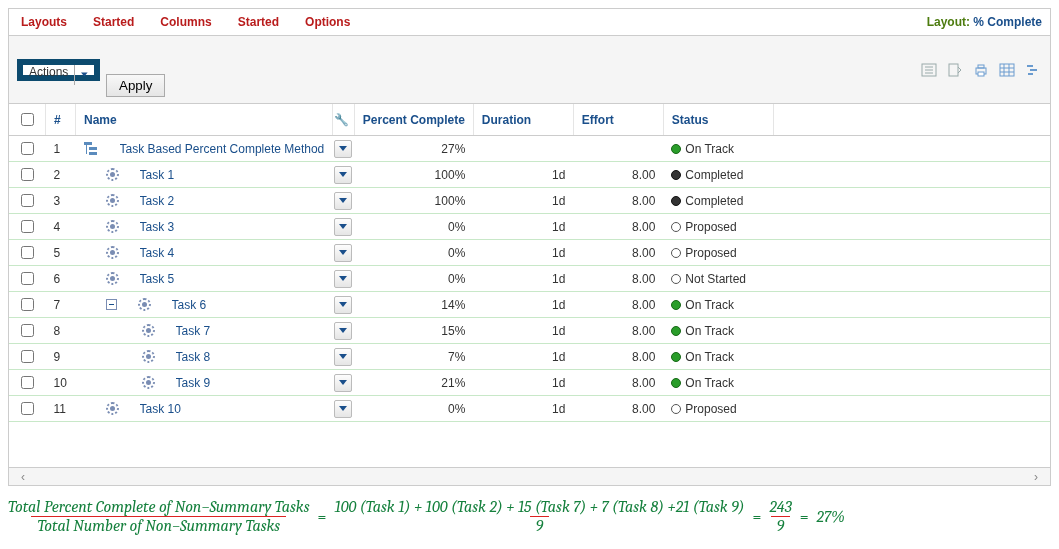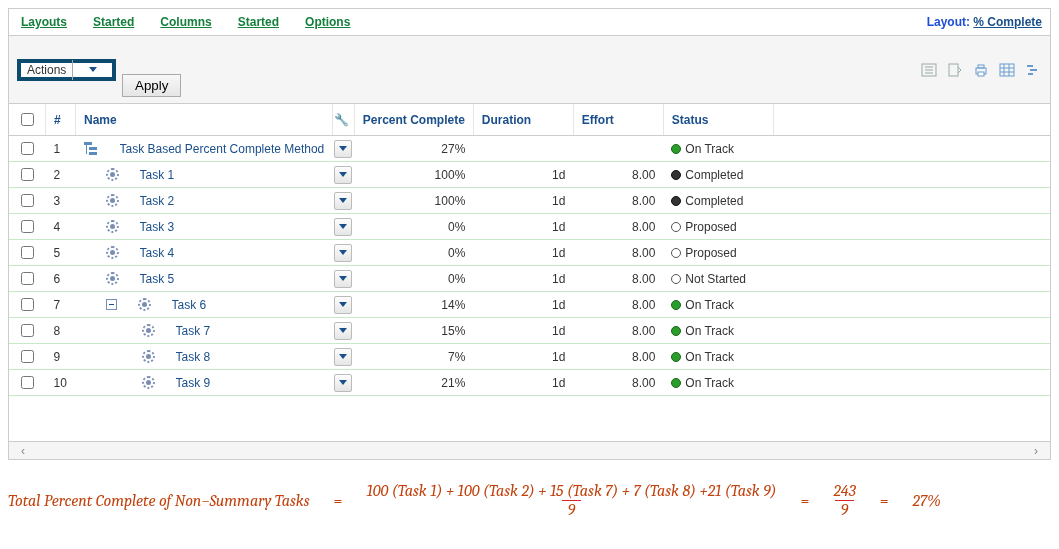--- a/index.html
+++ b/index.html
@@ -2,28 +2,28 @@
 <html><head>
 <meta charset="utf-8">
 <style>
   * { box-sizing: border-box; }
   body { margin:0; padding:8px; font-family:"Segoe UI",Tahoma,Arial,sans-serif; font-size:12px; color:#333; background:#fff; }
   .panel { border:1px solid #ccc; width:1043px; }
   
   
   .menubar { display:flex; justify-content:space-between; align-items:center; padding:4px 8px; border-bottom:1px solid #ccc; }
   .menu-left { display:flex; gap:18px; }
-  .menu-item { color:#15803d; font-weight:bold; cursor:pointer; padding:2px 4px;text-decoration:underline; }
-  .layout-label { color:#1d4ed8; font-weight:bold; }
-  .layout-link { color:#1a4f8b; font-weight:bold; text-decoration:underline; cursor:pointer; }
+  .menu-item { color:#b91c1c; font-weight:bold; cursor:pointer; padding:2px 4px; }
+  .layout-label { color:#4d7c0f; font-weight:bold; }
+  .layout-link { color:#1a4f8b; font-weight:bold; cursor:pointer; }
   
   
   .toolbar { display:flex; justify-content:space-between; align-items:center; padding:6px 8px; background:#f5f5f5; border-bottom:1px solid #ccc; }
   .tb-left { display:flex; gap:6px; align-items:center; }
-  .actions-select { display:flex; align-items:center; border:4px solid #0c4a6e; background:#fff; height:22px; width:99px; position:relative; }
+  .actions-select { display:flex; border:6px solid #0c4a6e; background:#fff; height:22px; width:83px; position:relative; }
   .actions-select span { padding:0 6px; flex:1; }
   .actions-caret { width:18px; height:20px; border-left:1px solid #aaa; display:flex; align-items:center; justify-content:center; }
   .apply-btn { background:linear-gradient(#f8f8f8,#e5e5e5); border:1px solid #aaa; padding:3px 12px; cursor:pointer;margin-top:32px; }
   .tb-right { display:flex; gap:8px; align-items:center; }
   .tb-icon { width:18px; height:18px; display:flex; align-items:center; justify-content:center; cursor:pointer; color:#888; }
   
   
   .tbl { width:100%; border-collapse:collapse; }
   .tbl th { background:#fff; color:#1a4f8b; font-weight:bold; text-align:left; padding:6px 8px; border-bottom:1px solid #ccc; border-right:1px solid #e5e5e5; font-size:12px; white-space:nowrap;}
   .tbl th:last-child { border-right:none; }
@@ -68,21 +68,21 @@
   .dot-white { background:#fff; border-color:#555;}
   
   
   .hscroll { display:flex; justify-content:space-between; align-items:center; background:#f5f5f5; border-top:1px solid #ccc; height:18px; padding:0 12px; color:#888;}
   
   
   .panelfoot { display:flex; justify-content:center; gap:8px; padding:6px; border-top:1px solid #ccc; background:#fff;}
   .foot-btn { background:#f2f2f2; border:1px solid #ccc; color:#aaa; padding:3px 16px; }
   
   
-  .formula { margin-top:22px; color:#c2410c; font-family:"Cambria","Georgia",serif; font-style:italic; font-size:16px; display:flex; align-items:center; gap:24px; white-space:nowrap; }
+  .formula { margin-top:12px; color:#15803d; font-family:"Cambria","Georgia",serif; font-style:italic; font-size:16px; display:flex; align-items:center; gap:8px; white-space:nowrap; }
   .frac { display:inline-flex; flex-direction:column; align-items:center; font-style:italic;}
   .frac .top {}
   .frac .bot { border-top:1px solid #d22; padding:0 6px; }
   .eq { font-style:normal; }
   
   svg.caret path { fill:#1a4f8b;}
 </style>
 </head>
 <body>
 
@@ -359,36 +359,57 @@
               <svg class="caret" viewBox="0 0 10 6">
                 <path d="M0 0 L10 0 L5 6 Z"></path>
               </svg>
             </span></td>
           <td class="col-pct">21%</td>
           <td class="col-dur">1d</td>
           <td class="col-eff">8.00</td>
           <td class="col-status"><span class="status-dot dot-green"></span>On Track</td>
           <td></td>
         </tr>
+        <tr class="row">
+          <td class="col-cb"><input type="checkbox" style=""></td>
+          <td class="col-num">11</td>
+          <td class="col-name">
+            <div class="namecell indent-1">
+              <span class="gear-icon"></span>
+              <span class="task-link">Task 10</span>
+            </div>
+          </td>
+          <td class="col-drop"><span class="drop-btn">
+              <svg class="caret" viewBox="0 0 10 6">
+                <path d="M0 0 L10 0 L5 6 Z"></path>
+              </svg>
+            </span></td>
+          <td class="col-pct">0%</td>
+          <td class="col-dur">1d</td>
+          <td class="col-eff">8.00</td>
+          <td class="col-status"><span class="status-dot dot-white"></span>Proposed</td>
+          <td></td>
+        </tr>
       </tbody>
   </table>
 
   <div style="height:45px;"></div>
 
   <div class="hscroll">
     <span>‹</span>
     <span>›</span>
   </div>
 
 
 </div>
 
 <div class="formula">
   <span class="frac">
     <span class="top">Total Percent Complete of Non−Summary Tasks</span>
+    <span class="bot">Total Number of Non−Summary Tasks</span>
   </span>
   <span class="eq">=</span>
   <span class="frac">
     <span class="top">100 (Task 1) + 100 (Task 2) + 15 (Task 7) + 7 (Task 8) +21 (Task 9)</span>
     <span class="bot">9</span>
   </span>
   <span class="eq">=</span>
   <span class="frac">
     <span class="top">243</span>
     <span class="bot">9</span>

